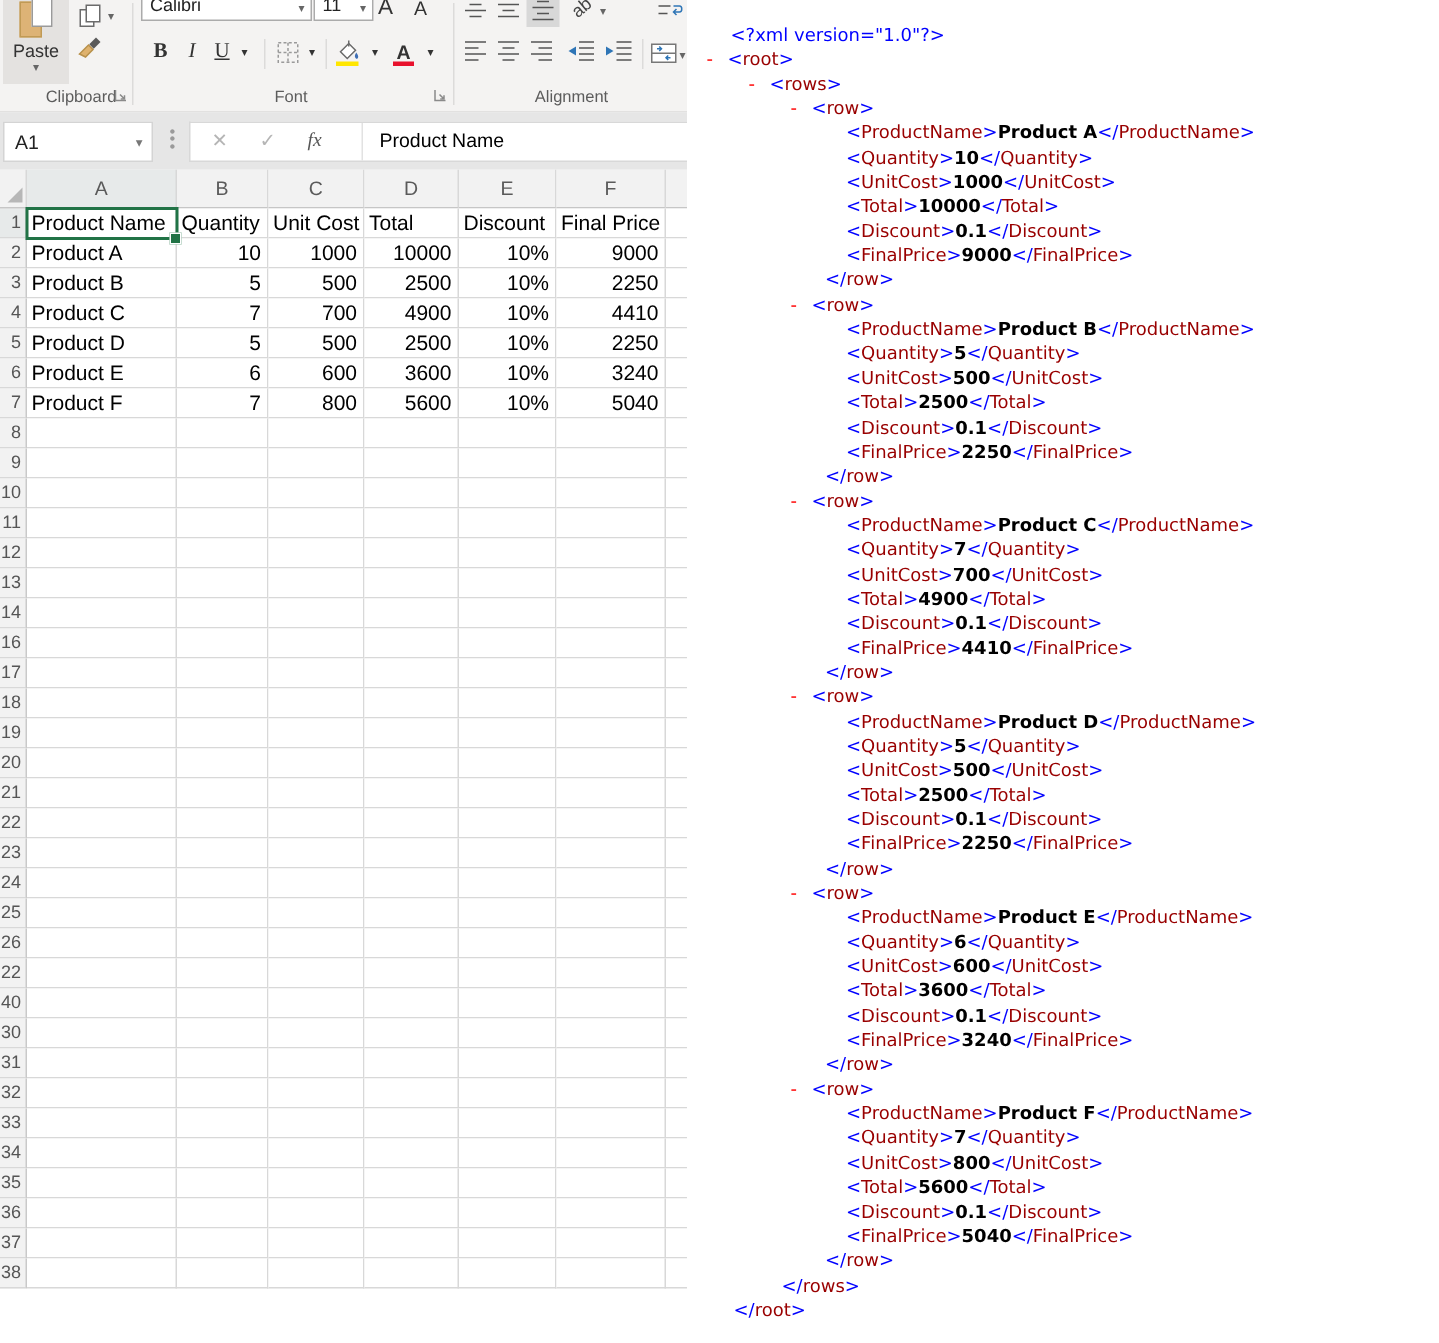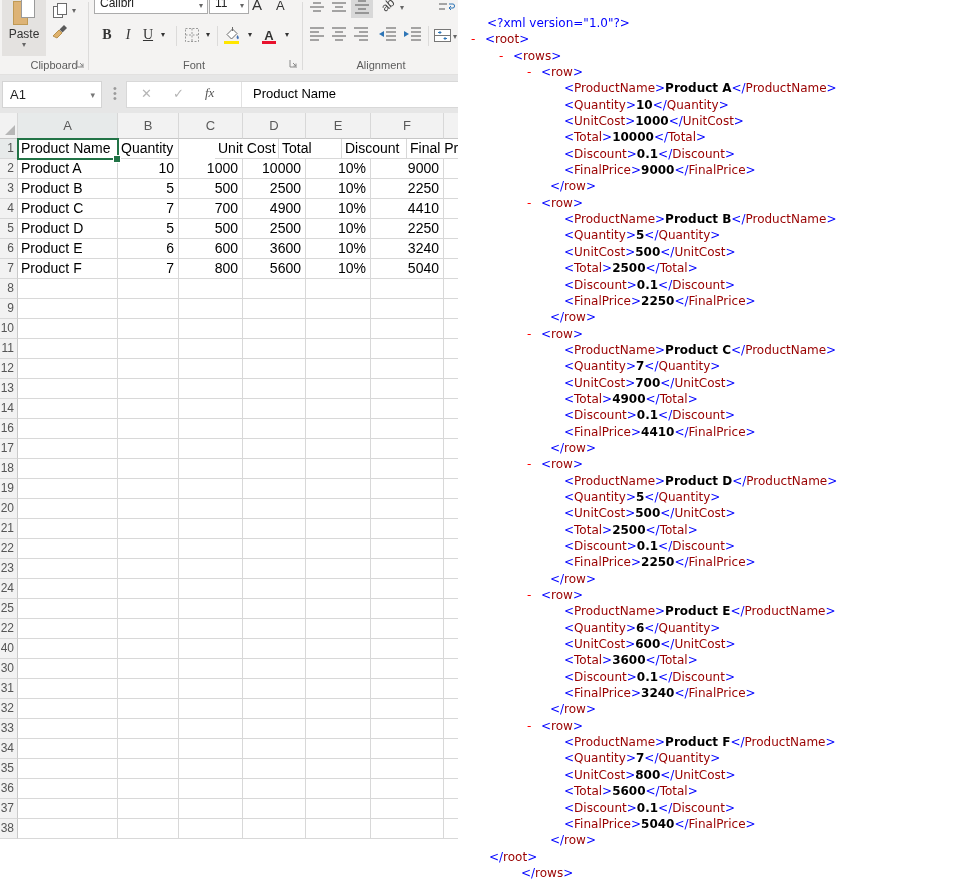--- a/index.html
+++ b/index.html
@@ -297,21 +297,21 @@
           <div class="hcell" style="width: 64px;">C</div>
           <div class="hcell" style="width: 63px;">D</div>
           <div class="hcell" style="width: 65px;">E</div>
           <div class="hcell" style="width: 73px;">F</div>
           <div class="hcell" style="width: 14px; border-right: none;"></div>
         </div>
       <div class="srow">
           <div class="gcell sel">1</div>
           <div class="cell" style="width: 100px;">Product Name</div>
           <div class="cell" style="width: 61px;">Quantity</div>
-          <div class="cell" style="width: 64px; margin-left: 36px;">Unit Cost</div>
+          <div class="cell" style="width: 64px;">Unit Cost</div>
           <div class="cell" style="width: 63px;">Total</div>
           <div class="cell" style="width: 65px;">Discount</div>
           <div class="cell" style="width: 73px;">Final Price</div>
           <div class="cell" style="width: 14px; border-right: none;"></div>
         </div>
         <div class="srow">
           <div class="gcell">2</div>
           <div class="cell" style="width: 100px;">Product A</div>
           <div class="cell num" style="width: 61px;">10</div>
           <div class="cell num" style="width: 64px;">1000</div>
@@ -525,20 +525,30 @@
           <div class="cell" style="width: 100px;"></div>
           <div class="cell" style="width: 61px;"></div>
           <div class="cell" style="width: 64px;"></div>
           <div class="cell" style="width: 63px;"></div>
           <div class="cell" style="width: 65px;"></div>
           <div class="cell" style="width: 73px;"></div>
           <div class="cell" style="width: 14px; border-right: none;"></div>
         </div>
         <div class="srow">
           <div class="gcell">25</div>
+          <div class="cell" style="width: 100px;"></div>
+          <div class="cell" style="width: 61px;"></div>
+          <div class="cell" style="width: 64px;"></div>
+          <div class="cell" style="width: 63px;"></div>
+          <div class="cell" style="width: 65px;"></div>
+          <div class="cell" style="width: 73px;"></div>
+          <div class="cell" style="width: 14px; border-right: none;"></div>
+        </div>
+        <div class="srow">
+          <div class="gcell">26</div>
           <div class="cell" style="width: 100px;"></div>
           <div class="cell" style="width: 61px;"></div>
           <div class="cell" style="width: 64px;"></div>
           <div class="cell" style="width: 63px;"></div>
           <div class="cell" style="width: 65px;"></div>
           <div class="cell" style="width: 73px;"></div>
           <div class="cell" style="width: 14px; border-right: none;"></div>
         </div>
         <div class="srow">
           <div class="gcell">22</div>
@@ -701,17 +711,17 @@
       <div class="xl i-field"><span class="xb">&lt;</span><span class="xt">FinalPrice</span><span class="xb">&gt;</span><span class="xv">3240</span><span class="xb">&lt;/</span><span class="xt">FinalPrice</span><span class="xb">&gt;</span></div>
       <div class="xl i-crow"><span class="xb">&lt;/</span><span class="xt">row</span><span class="xb">&gt;</span></div>
       <div class="xl i-row"><span class="dash">-</span><span class="xb">&lt;</span><span class="xt">row</span><span class="xb">&gt;</span></div>
       <div class="xl i-field"><span class="xb">&lt;</span><span class="xt">ProductName</span><span class="xb">&gt;</span><span class="xv">Product F</span><span class="xb">&lt;/</span><span class="xt">ProductName</span><span class="xb">&gt;</span></div>
       <div class="xl i-field"><span class="xb">&lt;</span><span class="xt">Quantity</span><span class="xb">&gt;</span><span class="xv">7</span><span class="xb">&lt;/</span><span class="xt">Quantity</span><span class="xb">&gt;</span></div>
       <div class="xl i-field"><span class="xb">&lt;</span><span class="xt">UnitCost</span><span class="xb">&gt;</span><span class="xv">800</span><span class="xb">&lt;/</span><span class="xt">UnitCost</span><span class="xb">&gt;</span></div>
       <div class="xl i-field"><span class="xb">&lt;</span><span class="xt">Total</span><span class="xb">&gt;</span><span class="xv">5600</span><span class="xb">&lt;/</span><span class="xt">Total</span><span class="xb">&gt;</span></div>
       <div class="xl i-field"><span class="xb">&lt;</span><span class="xt">Discount</span><span class="xb">&gt;</span><span class="xv">0.1</span><span class="xb">&lt;/</span><span class="xt">Discount</span><span class="xb">&gt;</span></div>
       <div class="xl i-field"><span class="xb">&lt;</span><span class="xt">FinalPrice</span><span class="xb">&gt;</span><span class="xv">5040</span><span class="xb">&lt;/</span><span class="xt">FinalPrice</span><span class="xb">&gt;</span></div>
       <div class="xl i-crow"><span class="xb">&lt;/</span><span class="xt">row</span><span class="xb">&gt;</span></div>
+      <div class="xl i-crows"><span class="xb">&lt;/</span><span class="xt">rows</span><span class="xb">&gt;</span></div>
       <div class="xl i-croot"><span class="xb">&lt;/</span><span class="xt">root</span><span class="xb">&gt;</span></div>
-      <div class="xl i-crows"><span class="xb">&lt;/</span><span class="xt">rows</span><span class="xb">&gt;</span></div>
     </div>
 
 </div>
 
 </body></html>

